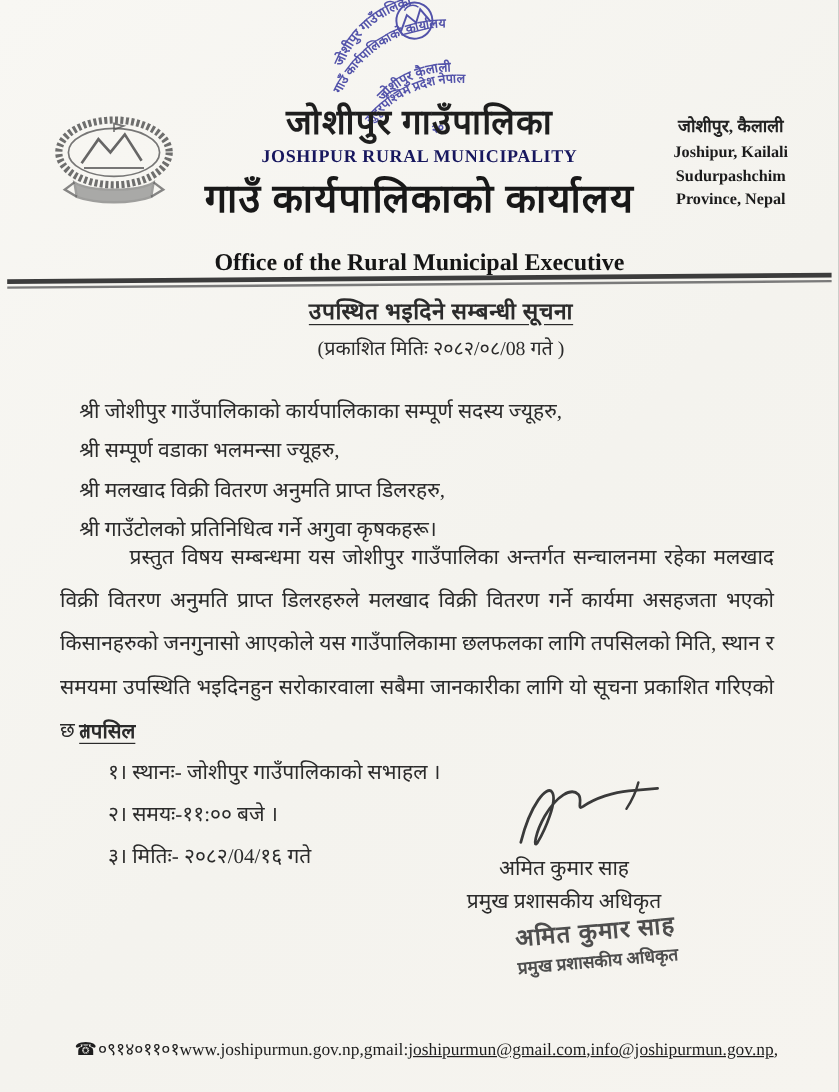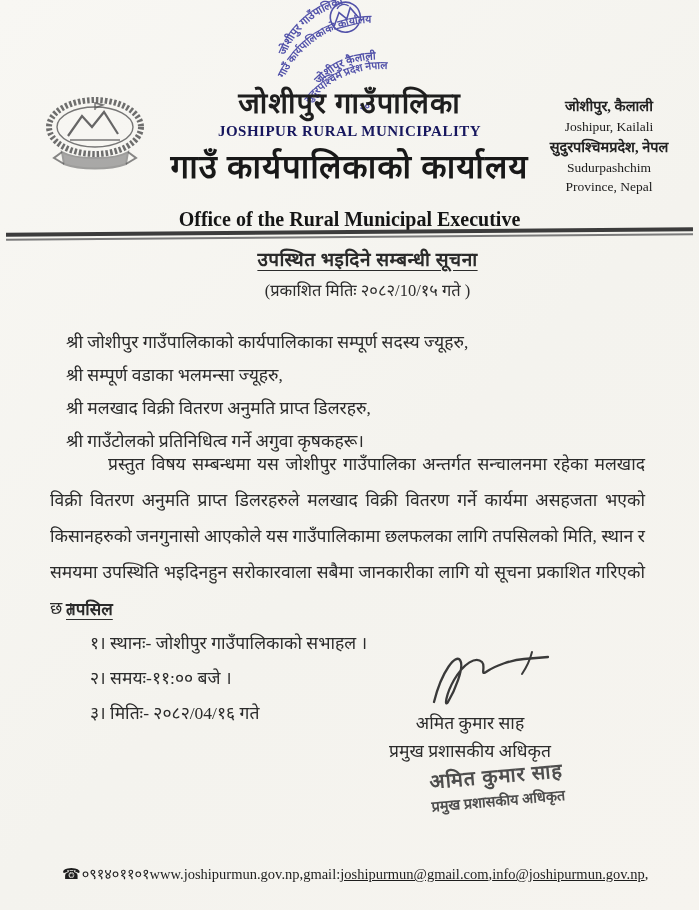--- a/index.html
+++ b/index.html
@@ -18,21 +18,21 @@
   
   .stamp-top{left:248px;top:0px;width:214px;height:112px;}
   .emblem{left:40px;top:94px;width:110px;height:80px;}
   .hdr{left:120px;right:120px;top:88px;text-align:center;line-height:1.05;}
   .hdr .np-title{font-size:29px;font-weight:600;color:#1e1e1e;letter-spacing:1px;}
   .hdr .en-title{font-size:15px;font-weight:bold;color:#17175e;margin-top:6px;letter-spacing:.5px;}
   .hdr .np-office{font-size:33px;font-weight:600;color:#181818;margin-top:10px;letter-spacing:1px;}
   .hdr .en-office{font-size:20px;font-weight:bold;color:#151515;margin-top:24px;}
   .addr{right:10px;top:96px;width:160px;text-align:center;line-height:1.45;}
   .addr .np{font-size:14.5px;font-weight:600;color:#222;}
-  .addr .en{font-size:13.5px;font-weight:normal;color:#1b1b1b;}
+  .addr .en{font-size:13.5px;font-weight:bold;color:#1b1b1b;}
   .rule{left:6px;right:6px;top:230px;transform:rotate(-.45deg);}
   .rule .r1{border-top:4px solid #3c3c3c;}
   .rule .r2{border-top:2px solid #7a7a7a;margin-top:2px;}
 
   
   .subject{left:0;right:0;top:246px;font-size:19px;font-weight:600;
            text-decoration:underline;text-underline-offset:4px;letter-spacing:.5px;}
   .pubdate{left:0;right:0;top:278px;font-size:16.5px;}
   .addressees{left:66px;top:326px;font-size:17.5px;line-height:33px;}
   .body-par{left:50px;right:54px;top:446px;font-size:17.5px;line-height:36px;
@@ -108,32 +108,31 @@
   <div class="abs hdr">
     <div class="np-title">जोशीपुर गाउँपालिका</div>
     <div class="en-title">JOSHIPUR RURAL MUNICIPALITY</div>
     <div class="np-office">गाउँ कार्यपालिकाको कार्यालय</div>
     <div class="en-office">Office of the Rural Municipal Executive</div>
   </div>
 
   <div class="abs addr">
     <div class="np">जोशीपुर, कैलाली</div>
     <div class="en">Joshipur, Kailali</div>
-    <div class="np">सुदुरपश्चिमप्रदेश, नेपल</div>
     <div class="en">Sudurpashchim</div>
     <div class="en">Province, Nepal</div>
   </div>
 
   <div class="abs rule">
     <div class="r1"></div>
       <div class="r2"></div>
   </div>
 
   <div class="abs center subject">उपस्थित भइदिने सम्बन्धी सूचना</div>
-  <div class="abs center pubdate">(प्रकाशित मितिः २०८२/10/१५ गते )</div>
+  <div class="abs center pubdate">(प्रकाशित मितिः २०८२/०८/08 गते )</div>
 
   <div class="abs body-par">प्रस्तुत विषय सम्बन्धमा यस जोशीपुर गाउँपालिका अन्तर्गत सन्चालनमा रहेका मलखाद विक्री वितरण अनुमति प्राप्त डिलरहरुले मलखाद विक्री वितरण गर्ने कार्यमा असहजता भएको किसानहरुको जनगुनासो आएकोले यस गाउँपालिकामा छलफलका लागि तपसिलको मिति, स्थान र समयमा उपस्थिति भइदिनहुन सरोकारवाला सबैमा जानकारीका लागि यो सूचना प्रकाशित गरिएको छ ।</div>
 
   <div class="abs addressees">
     <div>श्री जोशीपुर गाउँपालिकाको कार्यपालिकाका सम्पूर्ण सदस्य ज्यूहरु,</div>
     <div>श्री सम्पूर्ण वडाका भलमन्सा ज्यूहरु,</div>
     <div>श्री मलखाद विक्री वितरण अनुमति प्राप्त डिलरहरु,</div>
     <div>श्री गाउँटोलको प्रतिनिधित्व गर्ने अगुवा कृषकहरू।</div>
   </div>
 

